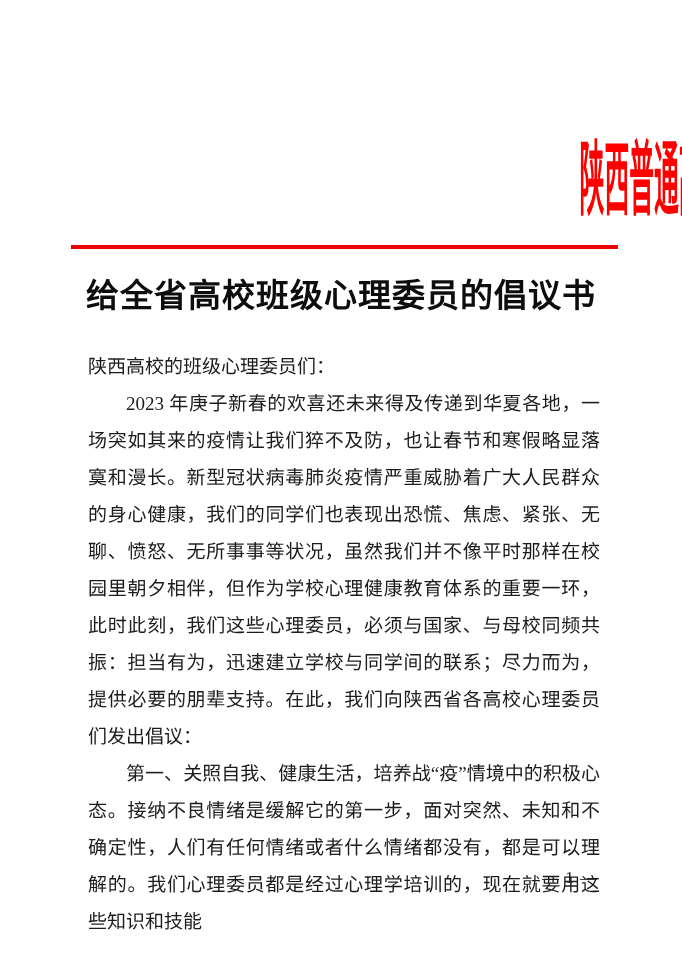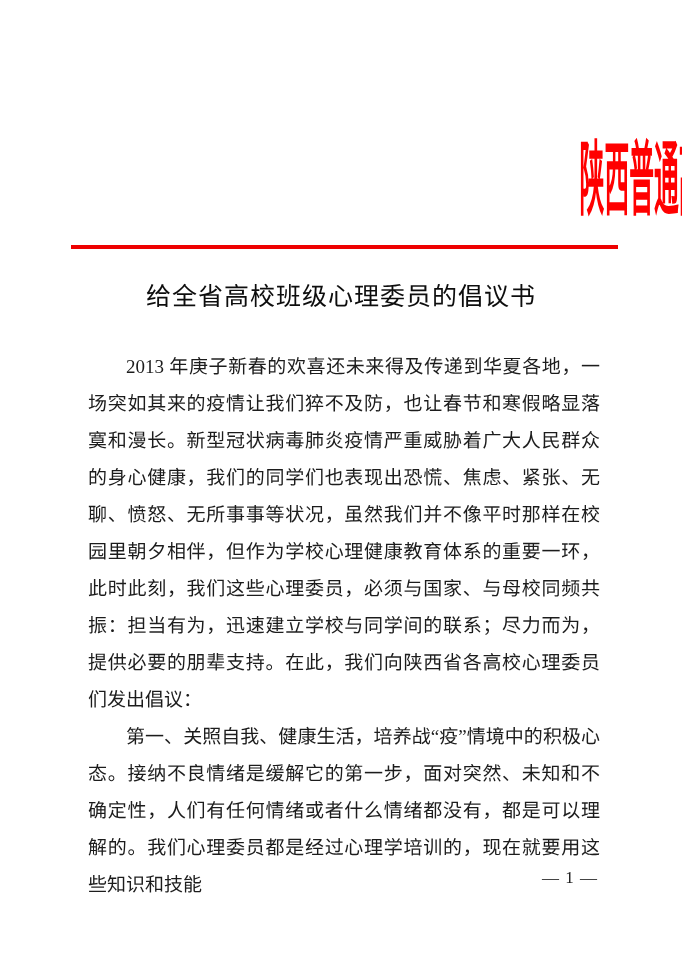--- a/index.html
+++ b/index.html
@@ -52,22 +52,22 @@
 
   
   .doc-title {
     position: absolute;
     top: 278px;
     left: 0;
     width: 100%;
     margin: 0;
     text-align: center;
     font-family: "Liberation Sans", "DejaVu Sans", sans-serif;
-    font-weight: 400;
-    font-size: 25px;
+    font-weight: 700;
+    font-size: 33px;
     line-height: 36px;
     letter-spacing: 1px;
     color: #0d0d0d;
   }
 
   
   .doc-body {
     position: absolute;
     top: 348px;
     left: 88px;
@@ -104,19 +104,20 @@
 
   <div class="letterhead">
     <span class="letterhead-text">陕西普通高校心理健康教育培训与研修基地文件</span>
   </div>
 
   <div class="red-rule"></div>
 
   <h1 class="doc-title">给全省高校班级心理委员的倡议书</h1>
 
   <div class="doc-body">
-    <p class="para indent">2013 年庚子新春的欢喜还未来得及传递到华夏各地，一场突如其来的疫情让我们猝不及防，也让春节和寒假略显落寞和漫长。新型冠状病毒肺炎疫情严重威胁着广大人民群众的身心健康，我们的同学们也表现出恐慌、焦虑、紧张、无聊、愤怒、无所事事等状况，虽然我们并不像平时那样在校园里朝夕相伴，但作为学校心理健康教育体系的重要一环，此时此刻，我们这些心理委员，必须与国家、与母校同频共振：担当有为，迅速建立学校与同学间的联系；尽力而为，提供必要的朋辈支持。在此，我们向陕西省各高校心理委员们发出倡议：</p>
+    <p class="para">陕西高校的班级心理委员们：</p>
+    <p class="para indent">2023 年庚子新春的欢喜还未来得及传递到华夏各地，一场突如其来的疫情让我们猝不及防，也让春节和寒假略显落寞和漫长。新型冠状病毒肺炎疫情严重威胁着广大人民群众的身心健康，我们的同学们也表现出恐慌、焦虑、紧张、无聊、愤怒、无所事事等状况，虽然我们并不像平时那样在校园里朝夕相伴，但作为学校心理健康教育体系的重要一环，此时此刻，我们这些心理委员，必须与国家、与母校同频共振：担当有为，迅速建立学校与同学间的联系；尽力而为，提供必要的朋辈支持。在此，我们向陕西省各高校心理委员们发出倡议：</p>
     <p class="para indent">第一、关照自我、健康生活，培养战“疫”情境中的积极心态。接纳不良情绪是缓解它的第一步，面对突然、未知和不确定性，人们有任何情绪或者什么情绪都没有，都是可以理解的。我们心理委员都是经过心理学培训的，现在就要用这些知识和技能</p>
   </div>
 
   <div class="page-number">— 1 —</div>
 
 </div>
 
 </body></html>

